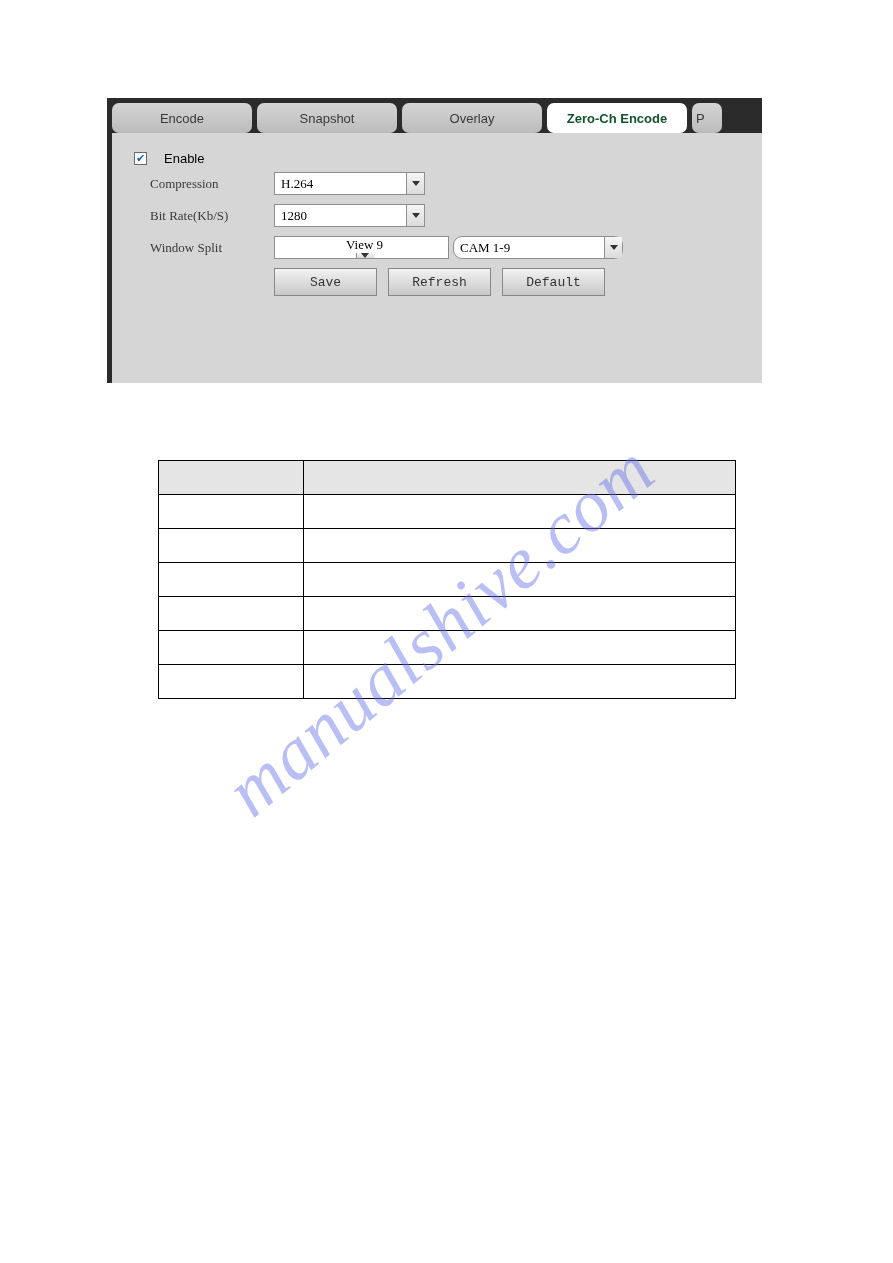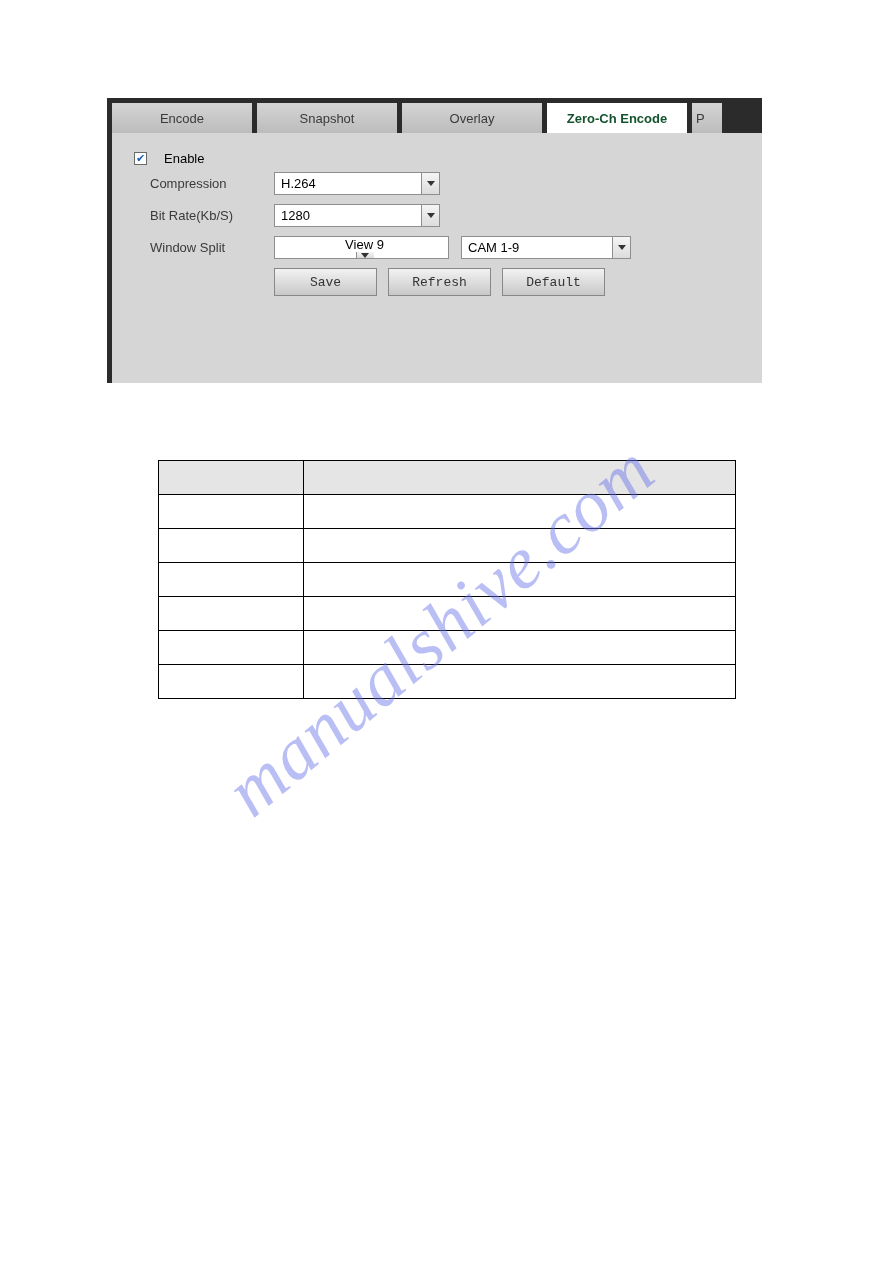--- a/index.html
+++ b/index.html
@@ -32,35 +32,37 @@
       flex: 0 0 auto;
       width: 140px;
       height: 30px;
       background: linear-gradient(#d4d4d4, #bcbcbc);
       color: #3a3a3a;
       font-size: 13px;
       display: flex;
       align-items: center;
       justify-content: center;
       cursor: pointer;
+      border-radius: 7px;
     }
     .tab.last { width: 30px; justify-content: flex-start; padding-left: 4px;}
     .tab.active {
       background: #ffffff;
       color: #14532d;
       font-weight: bold;
     }
     .form-area {
       padding: 18px 10px 10px 22px;
       background: #d6d6d6;
     }
     .row {
       display: flex;
       align-items: center;
       margin-bottom: 9px;
+      font-family: Liberation Serif, serif;
     }
     .checkbox-wrap {
       display: flex;
       align-items: center;
       margin-bottom: 6px;
     }
     .checkbox {
       width: 13px;
       height: 13px;
       border: 1px solid #6b6b6b;
@@ -81,32 +83,32 @@
       color: #3a3a3a;
       font-size: 13px;
       padding-left: 16px;
     }
     .enable-label {
       color: #000000;
       font-size: 13px;
       margin-left: 12px;
     }
     .select {
-      width: 166px;
+      width: 151px;
       height: 23px;
       background: #fff;
       border: 1px solid #8e8e8e;
       display: flex;
       align-items: center;
       justify-content: space-between;
       padding-left: 6px;
       cursor: pointer;
     }
     .select-wide { width: 175px; flex-direction: column; }
-    .select-narrow { width: 170px; margin-left: 12px;}
+    .select-narrow { width: 170px; margin-left: 4px; border-radius: 9px;}
     .dropdown-btn {
       width: 18px;
       height: 21px;
       background: linear-gradient(#f5f5f5, #dcdcdc);
       border-left: 1px solid #8e8e8e;
       display: flex;
       align-items: center;
       justify-content: center;
     }
     .arrow-down {

